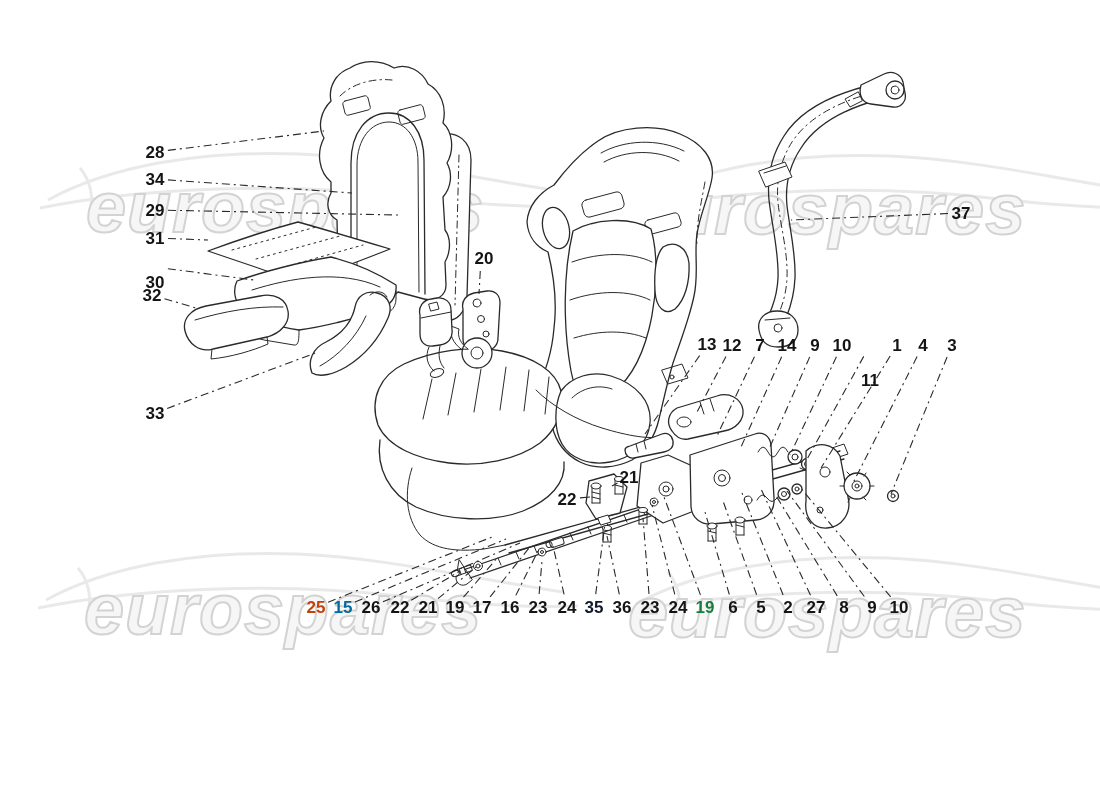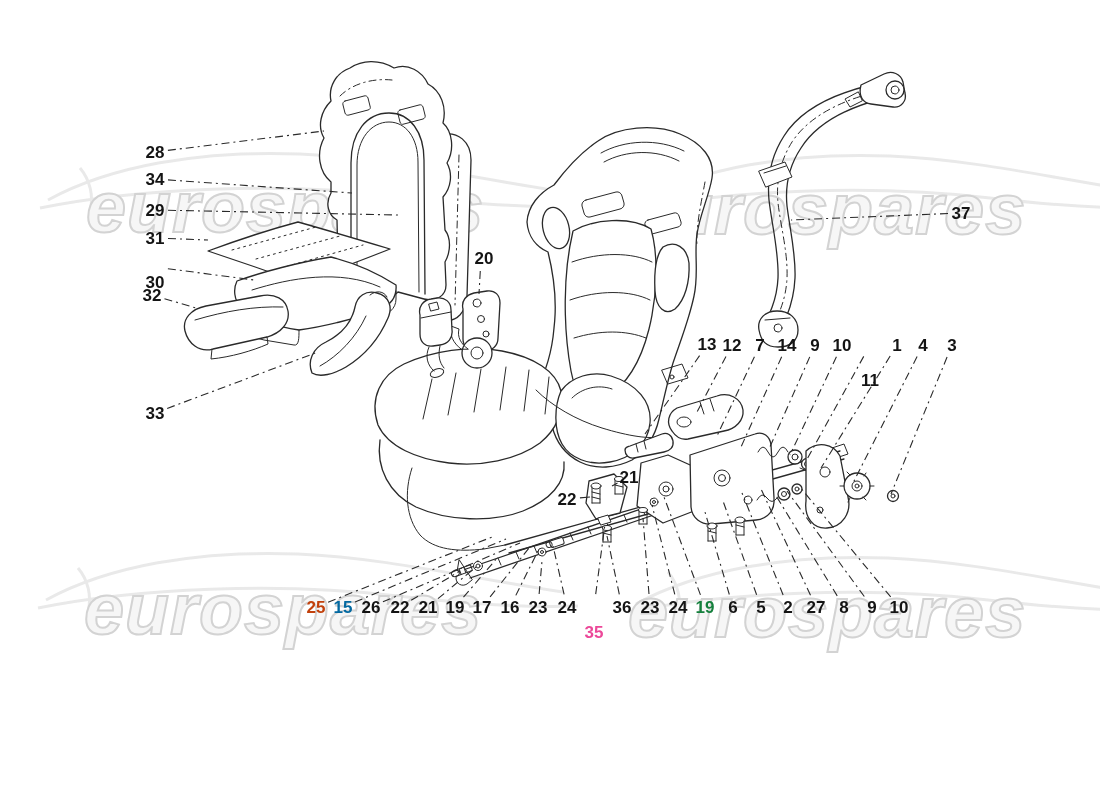--- a/index.html
+++ b/index.html
@@ -333,21 +333,21 @@
       <div class="callout" style="left: 316px; top: 607px; color: #c2410c;">25</div>
       <div class="callout" style="left: 343px; top: 607px; color: #0369a1;">15</div>
       <div class="callout" style="left: 371px; top: 607px; color: rgb(20, 20, 20);">26</div>
       <div class="callout" style="left: 400px; top: 607px; color: rgb(20, 20, 20);">22</div>
       <div class="callout" style="left: 428px; top: 607px; color: rgb(20, 20, 20);">21</div>
       <div class="callout" style="left: 455px; top: 607px; color: rgb(20, 20, 20);">19</div>
       <div class="callout" style="left: 482px; top: 607px; color: rgb(20, 20, 20);">17</div>
       <div class="callout" style="left: 510px; top: 607px; color: rgb(20, 20, 20);">16</div>
       <div class="callout" style="left: 538px; top: 607px; color: rgb(20, 20, 20);">23</div>
       <div class="callout" style="left: 567px; top: 607px; color: rgb(20, 20, 20);">24</div>
-      <div class="callout" style="left: 594px; top: 632px; color: #ec4899;">35</div>
+      <div class="callout" style="left: 594px; top: 607px; color: #0f172a;">35</div>
       <div class="callout" style="left: 622px; top: 607px; color: rgb(20, 20, 20);">36</div>
       <div class="callout" style="left: 650px; top: 607px; color: rgb(20, 20, 20);">23</div>
       <div class="callout" style="left: 678px; top: 607px; color: rgb(20, 20, 20);">24</div>
       <div class="callout" style="left: 705px; top: 607px; color: #15803d;">19</div>
       <div class="callout" style="left: 733px; top: 607px; color: rgb(20, 20, 20);">6</div>
       <div class="callout" style="left: 761px; top: 607px; color: rgb(20, 20, 20);">5</div>
       <div class="callout" style="left: 788px; top: 607px; color: rgb(20, 20, 20);">2</div>
       <div class="callout" style="left: 816px; top: 607px; color: rgb(20, 20, 20);">27</div>
       <div class="callout" style="left: 844px; top: 607px; color: rgb(20, 20, 20);">8</div>
       <div class="callout" style="left: 872px; top: 607px; color: rgb(20, 20, 20);">9</div>

